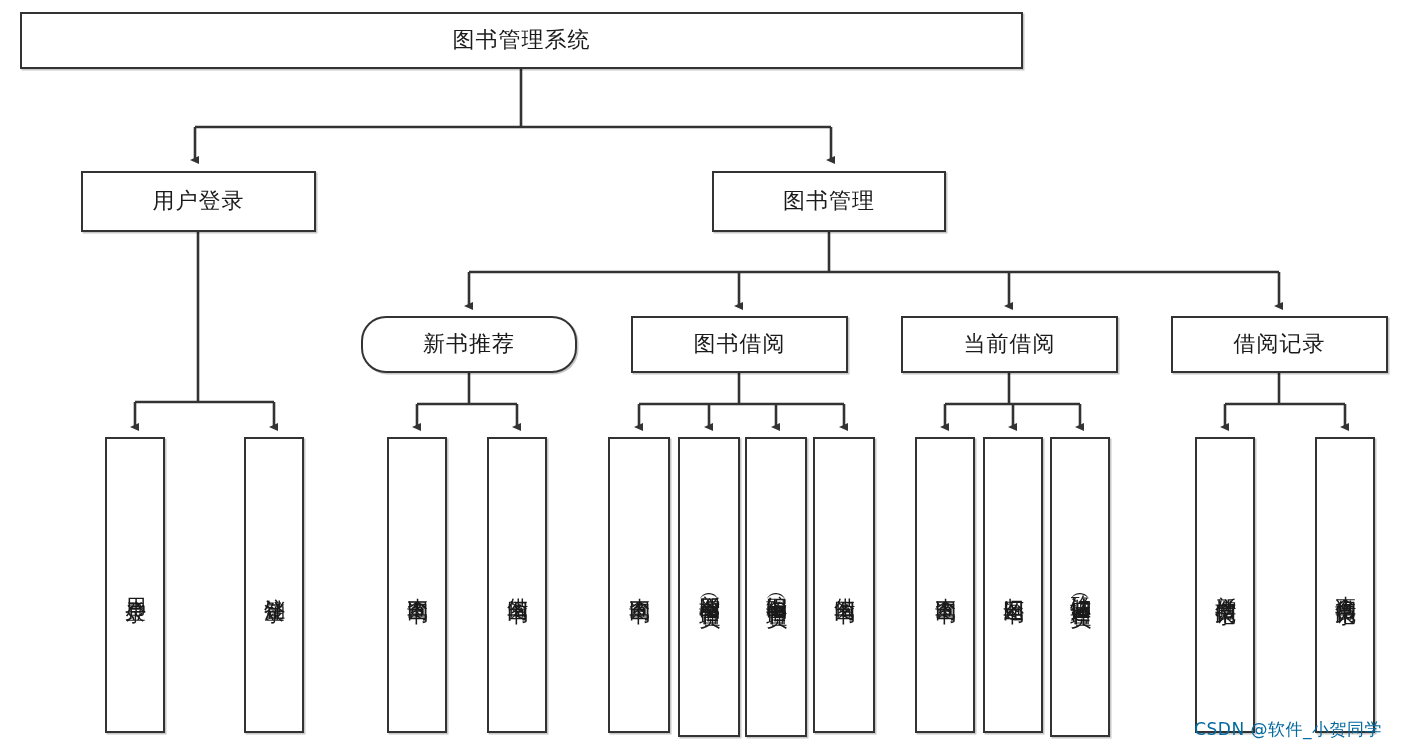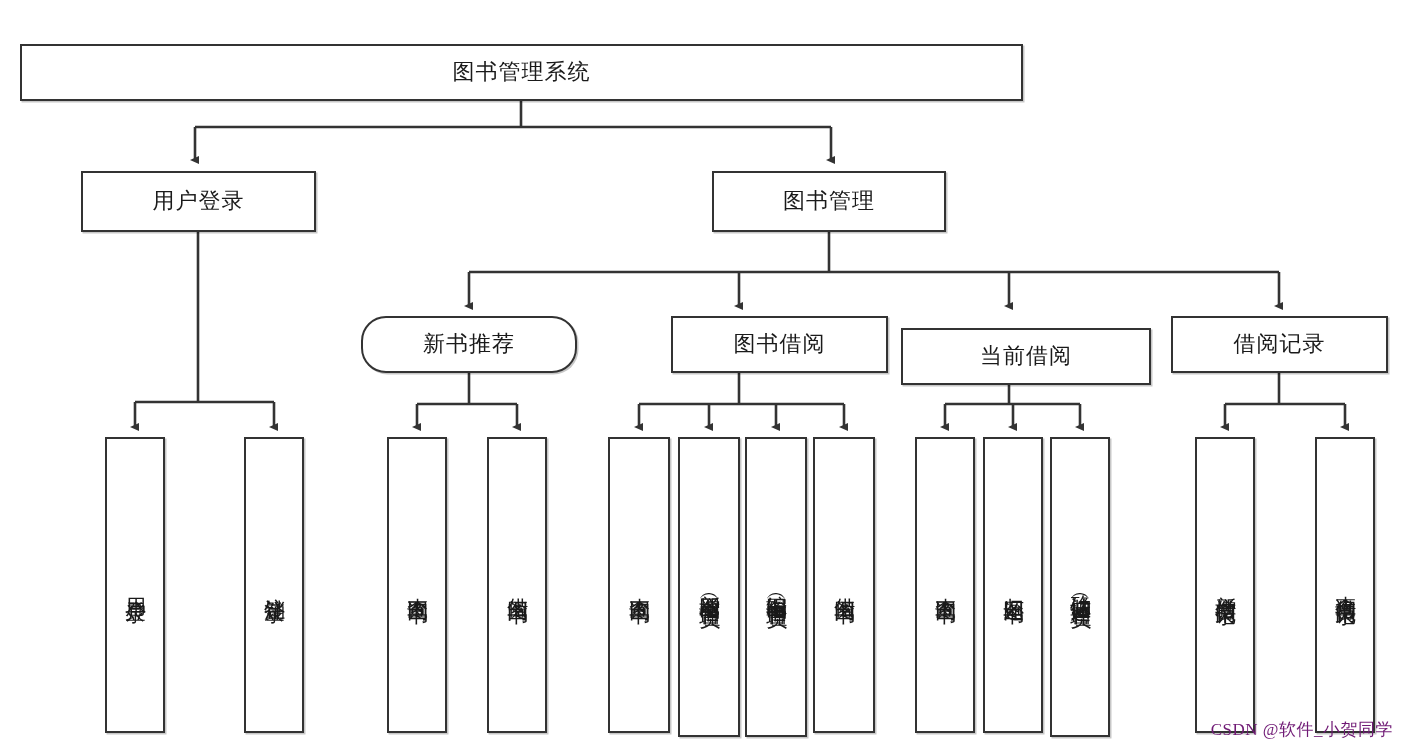--- a/index.html
+++ b/index.html
@@ -50,28 +50,27 @@
     justify-content: center;
     padding: 4px 0;
   }
   .node.vert .vtext {
     writing-mode: vertical-rl;
     text-orientation: upright;
     white-space: nowrap;
   }
   #watermark {
     position: absolute;
-    right: 12px;
+    right: 23px;
     bottom: 6px;
     font-size: 17px;
-    color: #701a75;
+    color: #0369a1;
     letter-spacing: 0.5px;
     white-space: nowrap;
     pointer-events: none;
-    font-family: Liberation Serif, serif;
   }
 </style>
 </head>
 <body>
 
 <div id="canvas">
 
   <svg id="edges" viewBox="0 0 1405 747" xmlns="http://www.w3.org/2000/svg">
     <defs>
       <marker id="arrow" markerWidth="10" markerHeight="10" refX="5" refY="5" orient="auto" markerUnits="userSpaceOnUse">
@@ -115,38 +114,38 @@
       <path d="M1013,404 L1013,427" marker-end="url(#arrow)"></path>
       <path d="M1080,404 L1080,427" marker-end="url(#arrow)"></path>
 
       <path d="M1279,373 L1279,404"></path>
       <path d="M1225,404 L1345,404"></path>
       <path d="M1225,404 L1225,427" marker-end="url(#arrow)"></path>
       <path d="M1345,404 L1345,427" marker-end="url(#arrow)"></path>
     </g>
   </svg>
 
-  <div class="node horiz" style="left: 20px; top: 12px; width: 1003px; height: 57px; margin-top: 32px;">
+  <div class="node horiz" style="left: 20px; top: 12px; width: 1003px; height: 57px;">
     <span>图书管理系统</span>
   </div>
 
   <div class="node horiz" style="left: 81px; top: 171px; width: 235px; height: 61px;">
     <span>用户登录</span>
   </div>
   <div class="node horiz" style="left: 712px; top: 171px; width: 234px; height: 61px;">
     <span>图书管理</span>
   </div>
 
   <div class="node horiz" style="left: 361px; top: 316px; width: 216px; height: 57px; border-radius: 25px;">
     <span>新书推荐</span>
   </div>
-  <div class="node horiz" style="left: 631px; top: 316px; width: 217px; height: 57px; margin-left: 40px;">
+  <div class="node horiz" style="left: 631px; top: 316px; width: 217px; height: 57px;">
     <span>图书借阅</span>
   </div>
-  <div class="node horiz" style="left: 901px; top: 328px; width: 250px; height: 57px;">
+  <div class="node horiz" style="left: 901px; top: 316px; width: 217px; height: 57px;">
     <span>当前借阅</span>
   </div>
   <div class="node horiz" style="left: 1171px; top: 316px; width: 217px; height: 57px; justify-content: center;">
     <span>借阅记录</span>
   </div>
 
   <div class="node vert" style="left: 105px; top: 437px; width: 60px; height: 296px;">
     <span class="vtext">用户登录</span>
   </div>
   <div class="node vert" style="left: 244px; top: 437px; width: 60px; height: 296px;">

